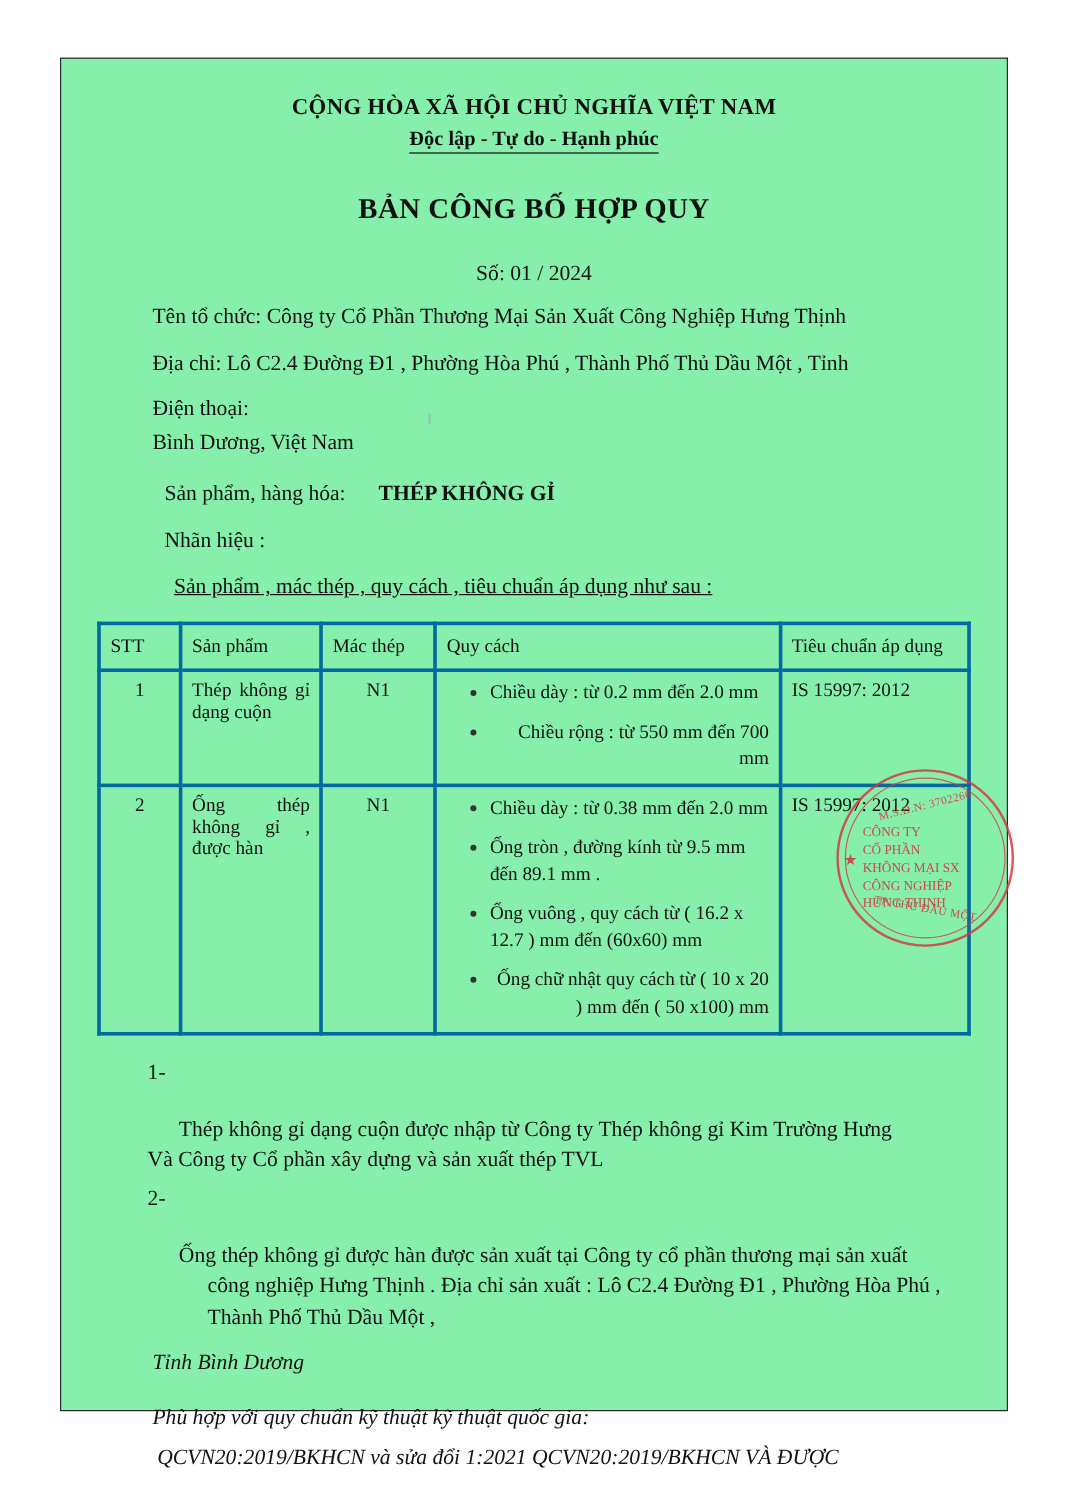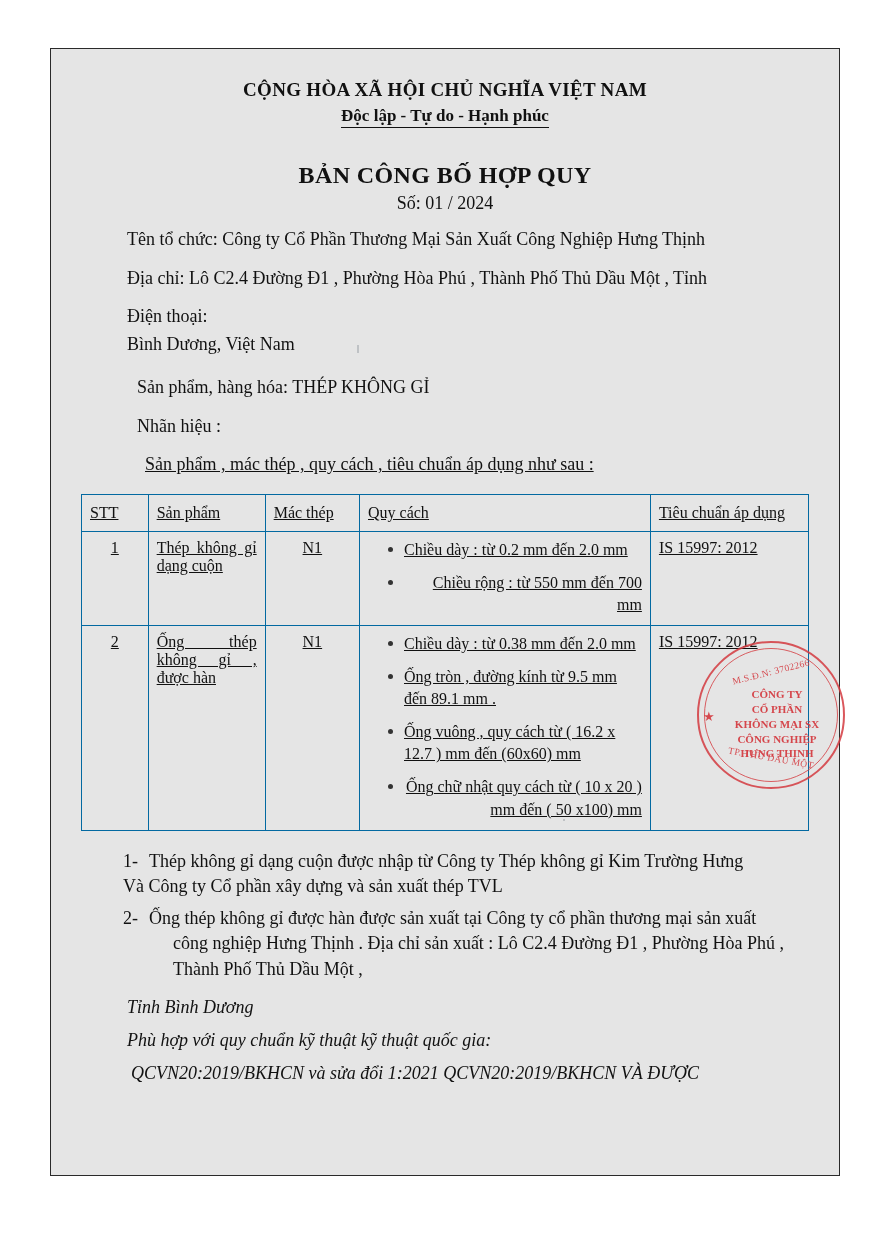--- a/index.html
+++ b/index.html
@@ -16,21 +16,21 @@
     overflow: hidden;
   }
   .page {
     position: absolute;
     left: 50px;
     top: 48px;
     width: 790px;
     height: 1128px;
     border: 1px solid #2a2a2a;
     box-sizing: border-box;
-    background: #e5e5e5;
+    background: #86efac;
   }
   .inner {
     padding: 22px 28px 10px 28px;
     box-sizing: border-box;
   }
   .center { text-align: center; }
   .nation {
     font-size: 19px;
     font-weight: bold;
     letter-spacing: 0.3px;
@@ -45,43 +45,42 @@
     padding-bottom: 1px;
   }
   .doc-title {
     font-size: 24px;
     font-weight: bold;
     margin-top: 34px;
     letter-spacing: 0.4px;
   }
   .doc-number {
     font-size: 18px;
-    margin-top: 4px;
+    margin-top: 28px;
   }
   .para {
     font-size: 18px;
     margin-top: 13px;
     line-height: 1.42;
   }
   .indent-1 { padding-left: 48px; }
   .indent-2 { padding-left: 58px; }
   .indent-3 { padding-left: 66px; text-decoration: underline; }
-  .bold { font-weight: normal; }
+  .bold { font-weight: bold; margin-left: 23px; }
   .product-line { margin-top: 18px; }
   .table-wrap { margin-top: 16px; padding: 0 2px; }
   table.spec {
     border-collapse: collapse;
     width: 100%;
     font-size: 16px;
   }
   table.spec th, table.spec td {
-    border: 1px solid #0369a1;
+    border: 3px solid #0369a1;
     vertical-align: top;
     padding: 7px 8px;
-    text-decoration: underline;
   }
   table.spec th {
     font-weight: normal;
     text-align: left;
     padding-top: 9px;
     padding-bottom: 9px;
   }
   .c-stt { width: 56px; text-align: center; }
   .c-prod { width: 118px; }
   .c-mac { width: 92px; text-align: center; }
@@ -112,24 +111,24 @@
     background: #333;
     border-radius: 50%;
   }
   .notes { margin-top: 18px; font-size: 18px; }
   .note-item {
     display: flex;
     margin-top: 4px;
     line-height: 1.42;
   }
   .note-num { width: 26px; flex: 0 0 26px; padding-left: 44px; }
-  .note-body { flex: 1; }
+  .note-body { flex: 1; margin-top: 48px; }
   .note-sub { padding-left: 24px; }
   .tail { font-size: 18px; line-height: 1.45; font-style: italic; }
-  .tail-line { margin-top: 7px; }
+  .tail-line { margin-top: 20px; }
   .qcvn-block { margin-top: 6px; font-size: 18px; line-height: 1.45; }
   .qcvn-1 { padding-left: 52px; }
   
   .stamp {
     position: absolute;
     right: -8px;
     top: 592px;
     width: 150px;
     height: 150px;
     pointer-events: none;
@@ -168,23 +167,23 @@
     letter-spacing: .4px;
     opacity: .9;
   }
   .stamp-arc-top { top: 26px; transform: rotate(-14deg); }
   .stamp-arc-bottom { top: 112px; transform: rotate(10deg); }
   .stamp-center {
     position: absolute;
     left: 22px;
     top: 46px;
     width: 116px;
-    text-align: center;
+    text-align: left;
     color: #d4393f;
-    font-weight: bold;
+    font-weight: normal;
     font-size: 11px;
     line-height: 1.35;
     opacity: .92;
   }
   .speck {
     position: absolute;
     background: #9aa0a6;
     opacity: .5;
   }
 </style>

